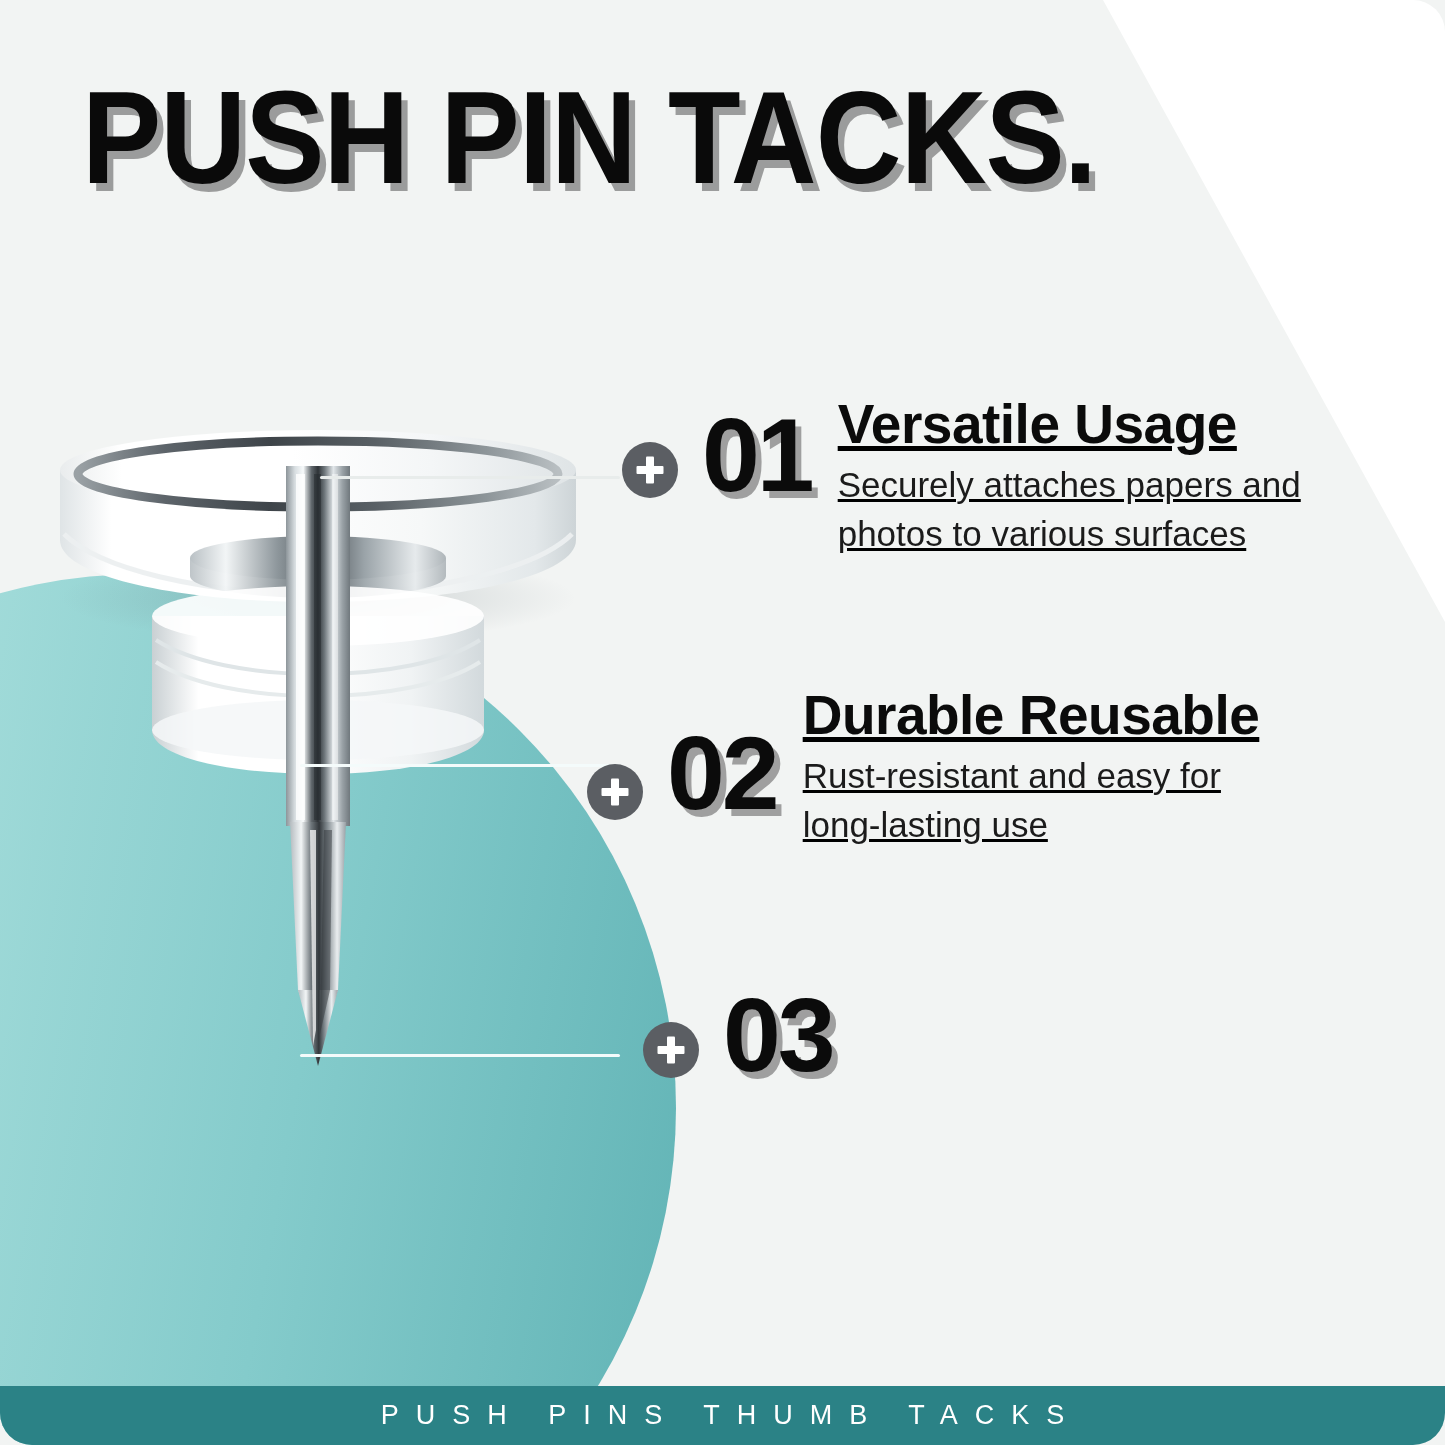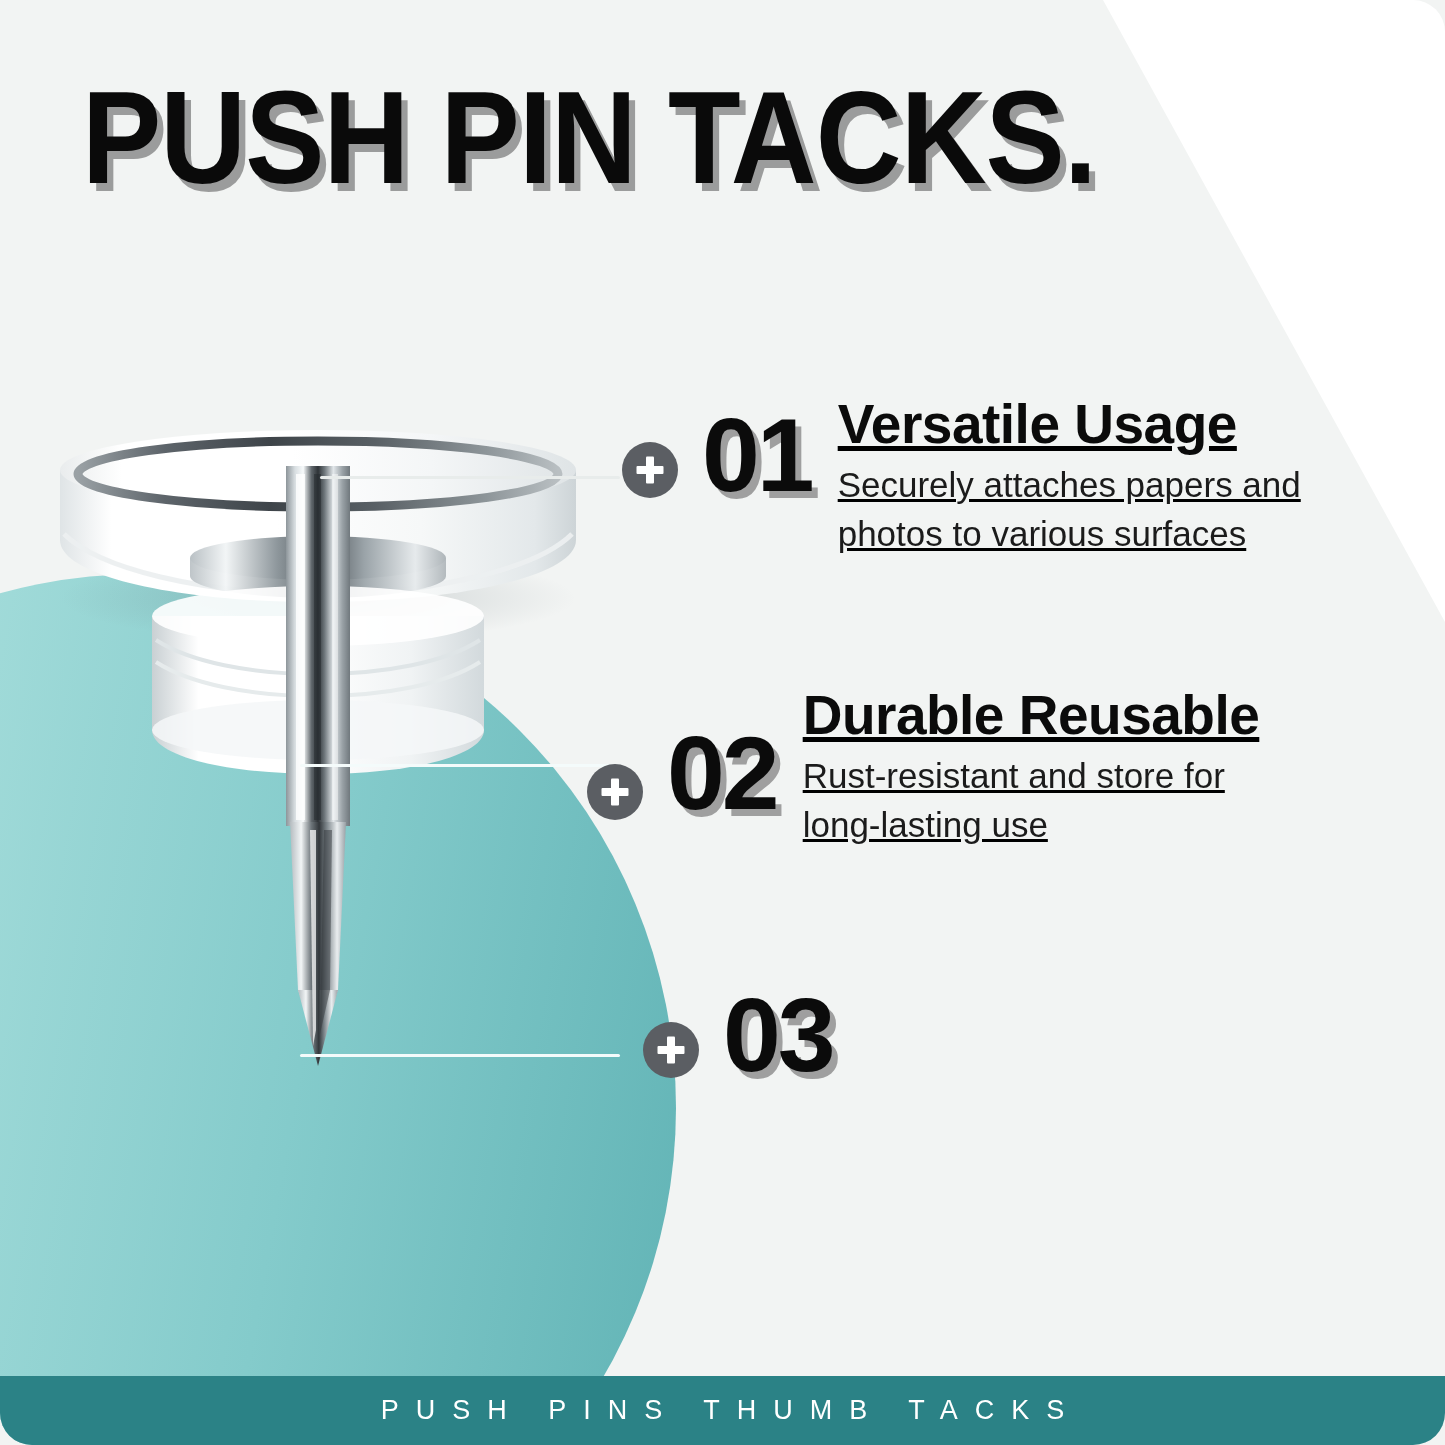--- a/index.html
+++ b/index.html
@@ -102,21 +102,21 @@
     font-weight:400;
     color:#1b1b1b;
     line-height:1.42;
     margin-top:6px;
     white-space:pre-line;
     font-family:"Liberation Sans","DejaVu Sans",sans-serif;
   }
 
   
   .footer{
-    position:absolute;left:0;bottom:0;width:1445px;height:69px;
+    position:absolute;left:0;bottom:0;width:1445px;height:59px;
     background:#2b8286;
     z-index:20;
     display:flex;align-items:center;justify-content:center;
   }
   .footer-text{
     color:#ffffff;
     font-size:27px;
     font-weight:400;
     letter-spacing:17px;
     text-indent:17px;
@@ -248,21 +248,21 @@
       <div class="fbody">Securely attaches papers and
 photos to various surfaces</div>
     </div>
   </div>
 
   <div class="feature f2">
     <div class="plus-badge"></div>
     <div class="fnum">02</div>
     <div class="ftext">
       <div class="fhead">Durable Reusable</div>
-      <div class="fbody">Rust-resistant and store for
+      <div class="fbody">Rust-resistant and easy for
 long-lasting use</div>
     </div>
   </div>
 
   <div class="feature f3">
     <div class="plus-badge"></div>
     <div class="fnum">03</div>
   </div>
 
   <div class="footer">

